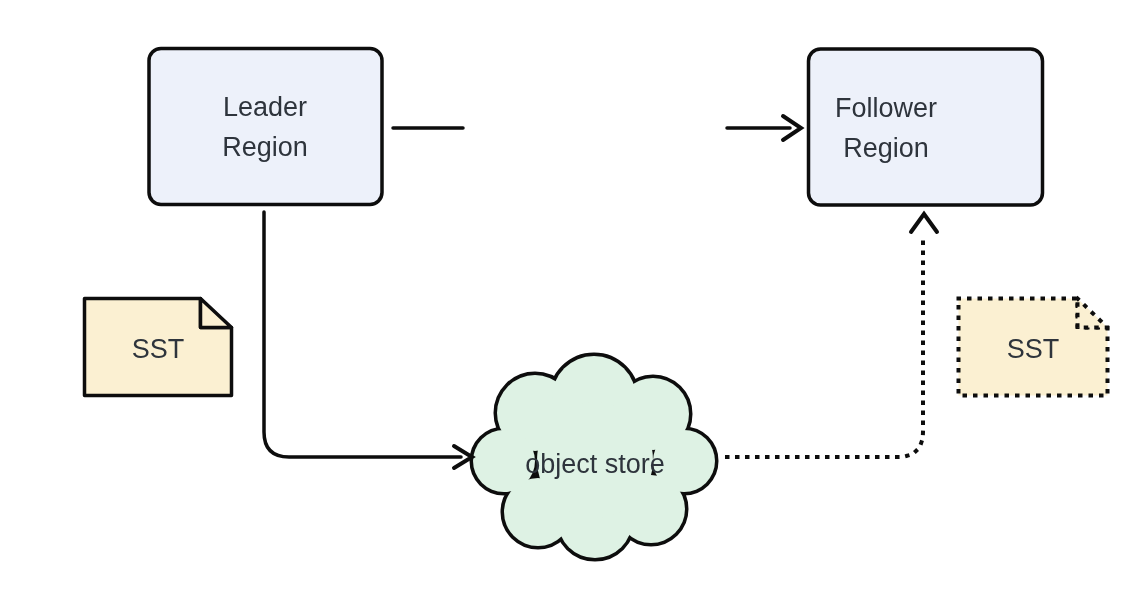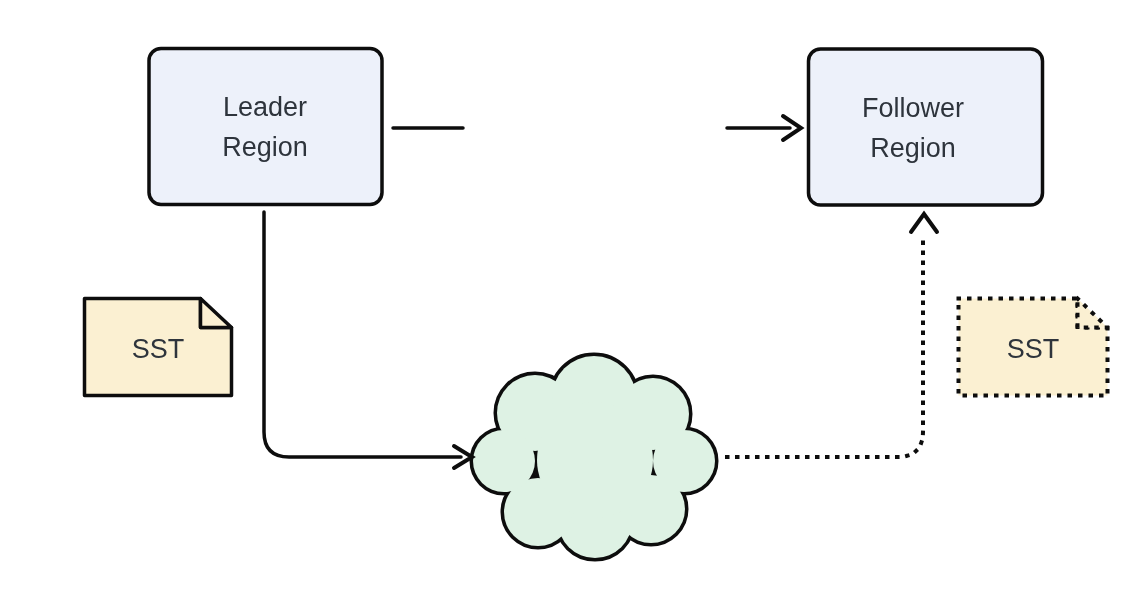--- a/index.html
+++ b/index.html
@@ -113,24 +113,25 @@
 
     <rect class="shape" x="114" y="48.5" width="233" height="156" rx="12" fill="#edf1fa"></rect>
     <rect class="shape" x="773.5" y="49" width="234" height="156" rx="12" fill="#edf1fa"></rect>
   </svg>
 
   <div class="label node-label" style="left:230px; top:127px;">
     <span>Leader</span>
     <span>Region</span>
   </div>
 
-  <div class="label node-label" style="left:878px; top:128px;">
+  <div class="label node-label" style="left:851px; top:128px;">
     <span>Follower</span>
     <span>Region</span>
   </div>
 
 
   <div class="label" style="left:123px; top:349px;">SST</div>
 
   <div class="label" style="left:998px; top:349px;">SST</div>
 
+  <div class="label" style="left:560px; top:464px;">object store</div>
 
 </div>
 
 </body></html>

